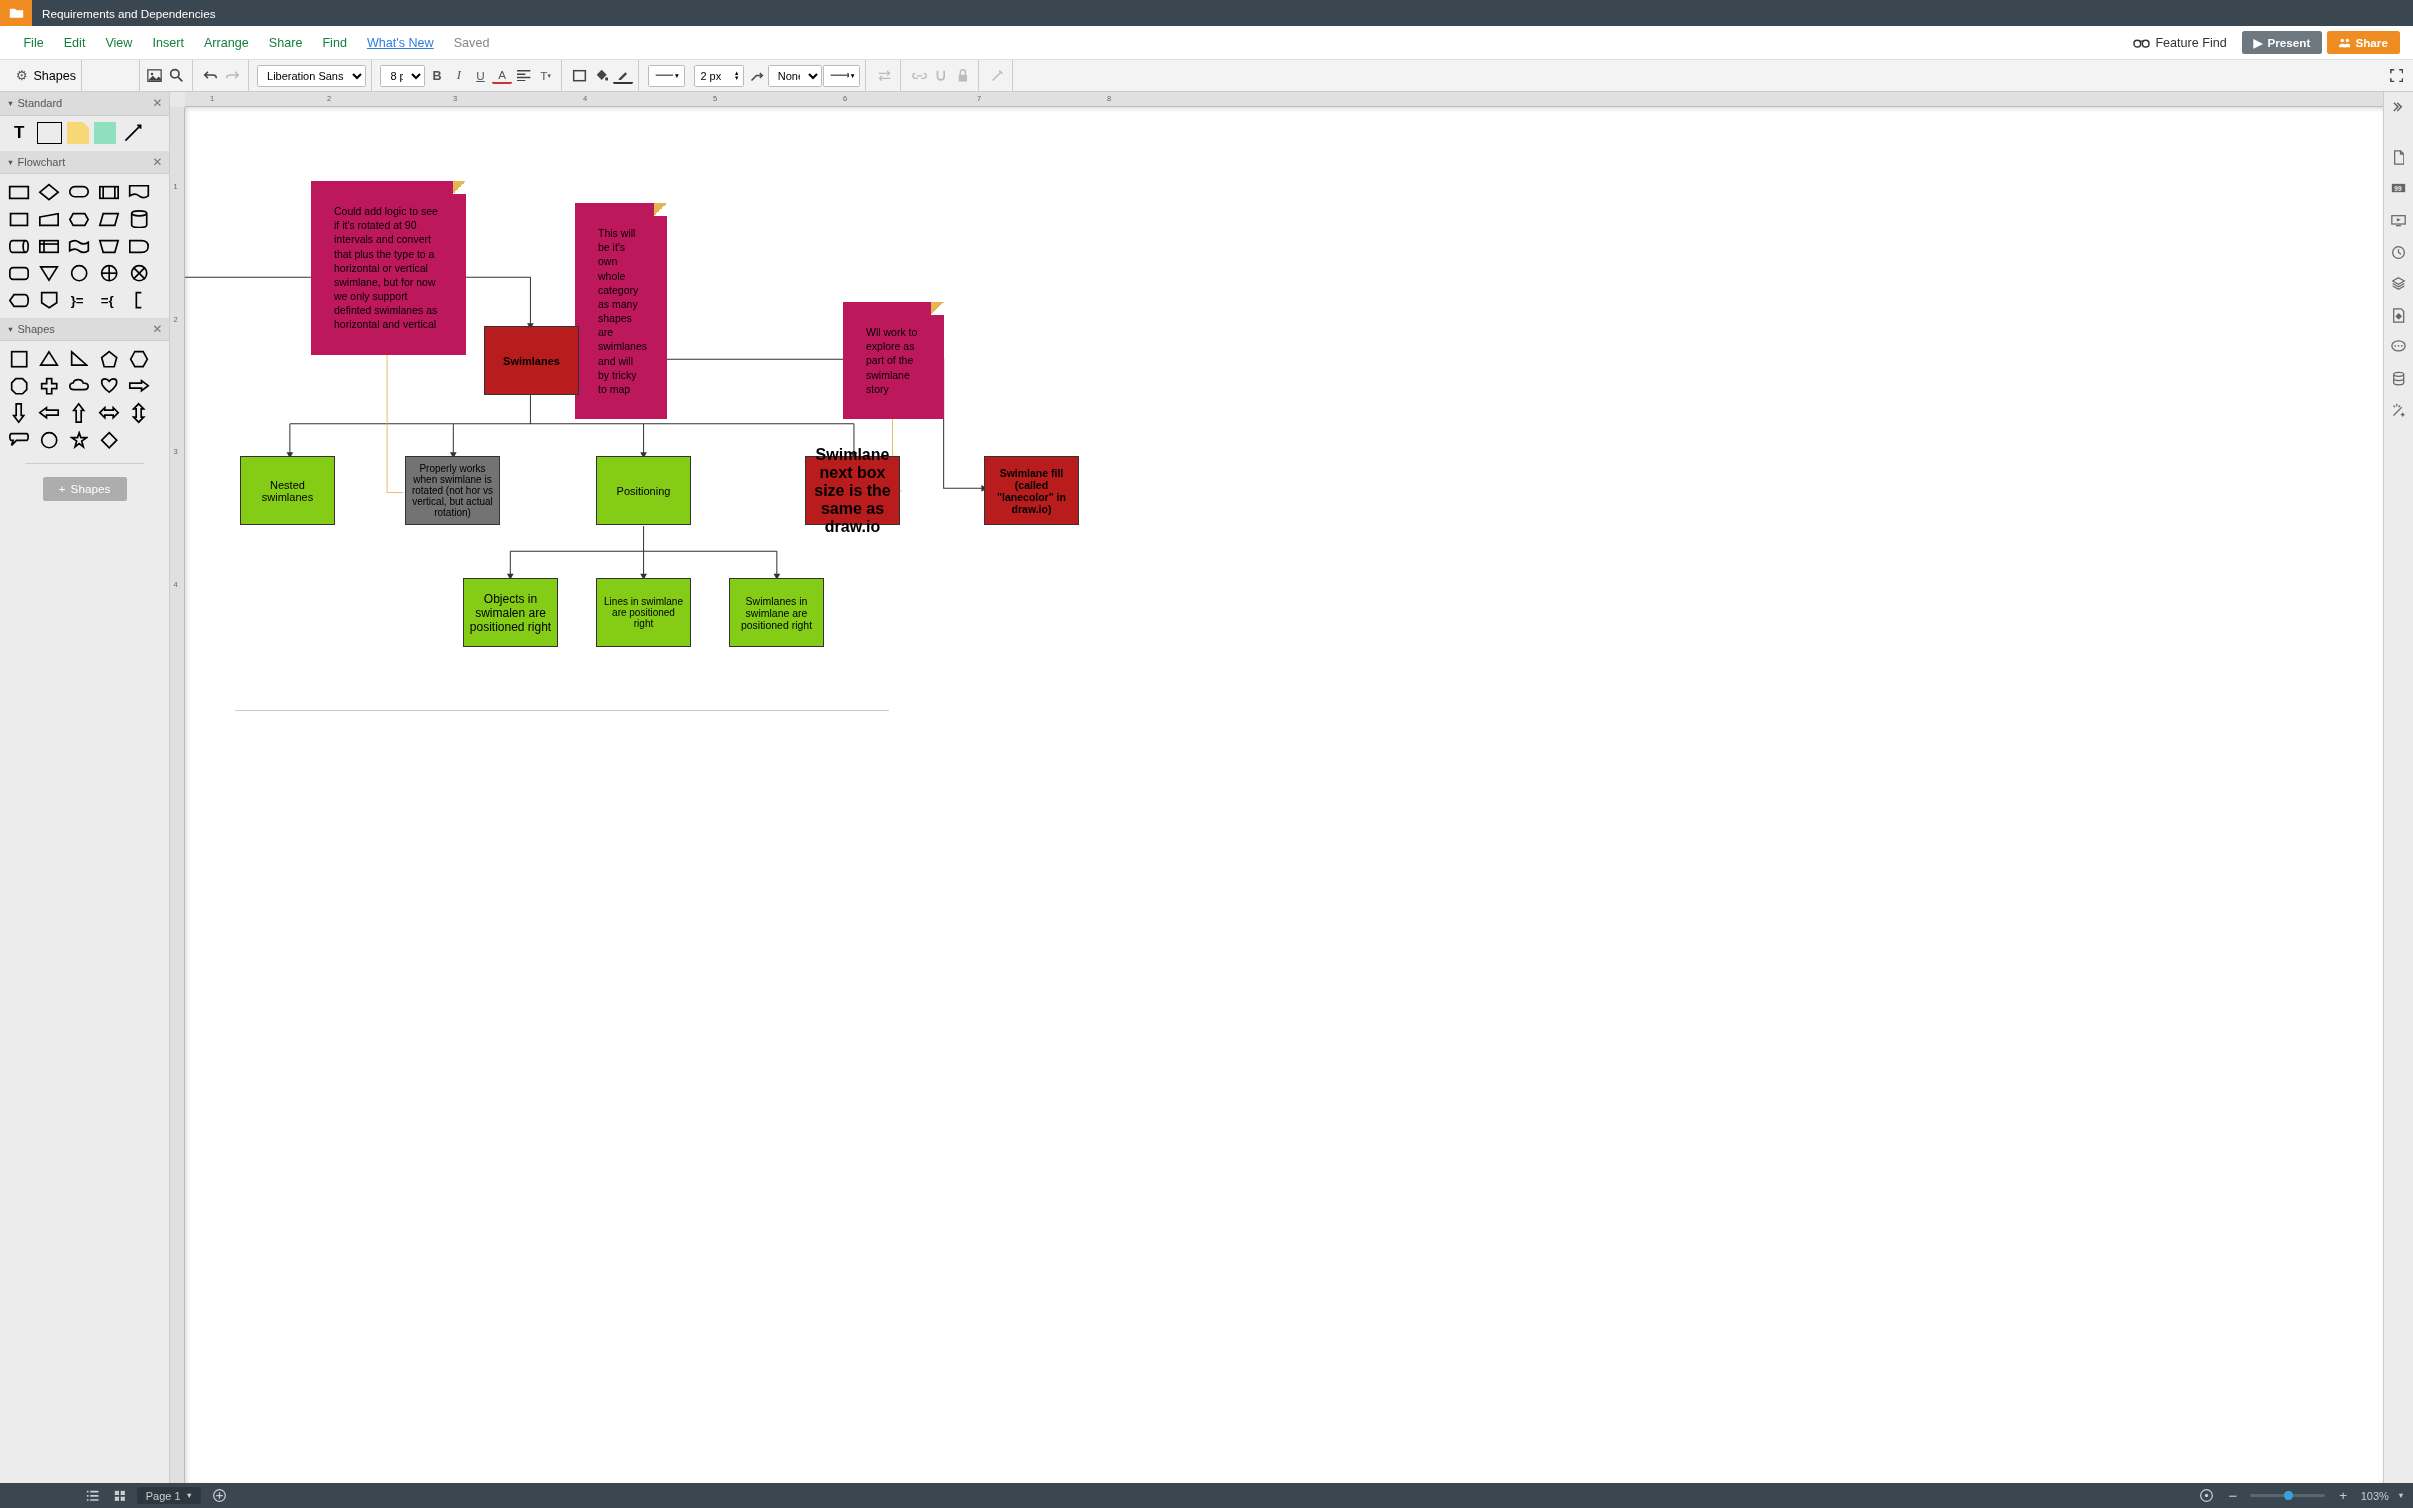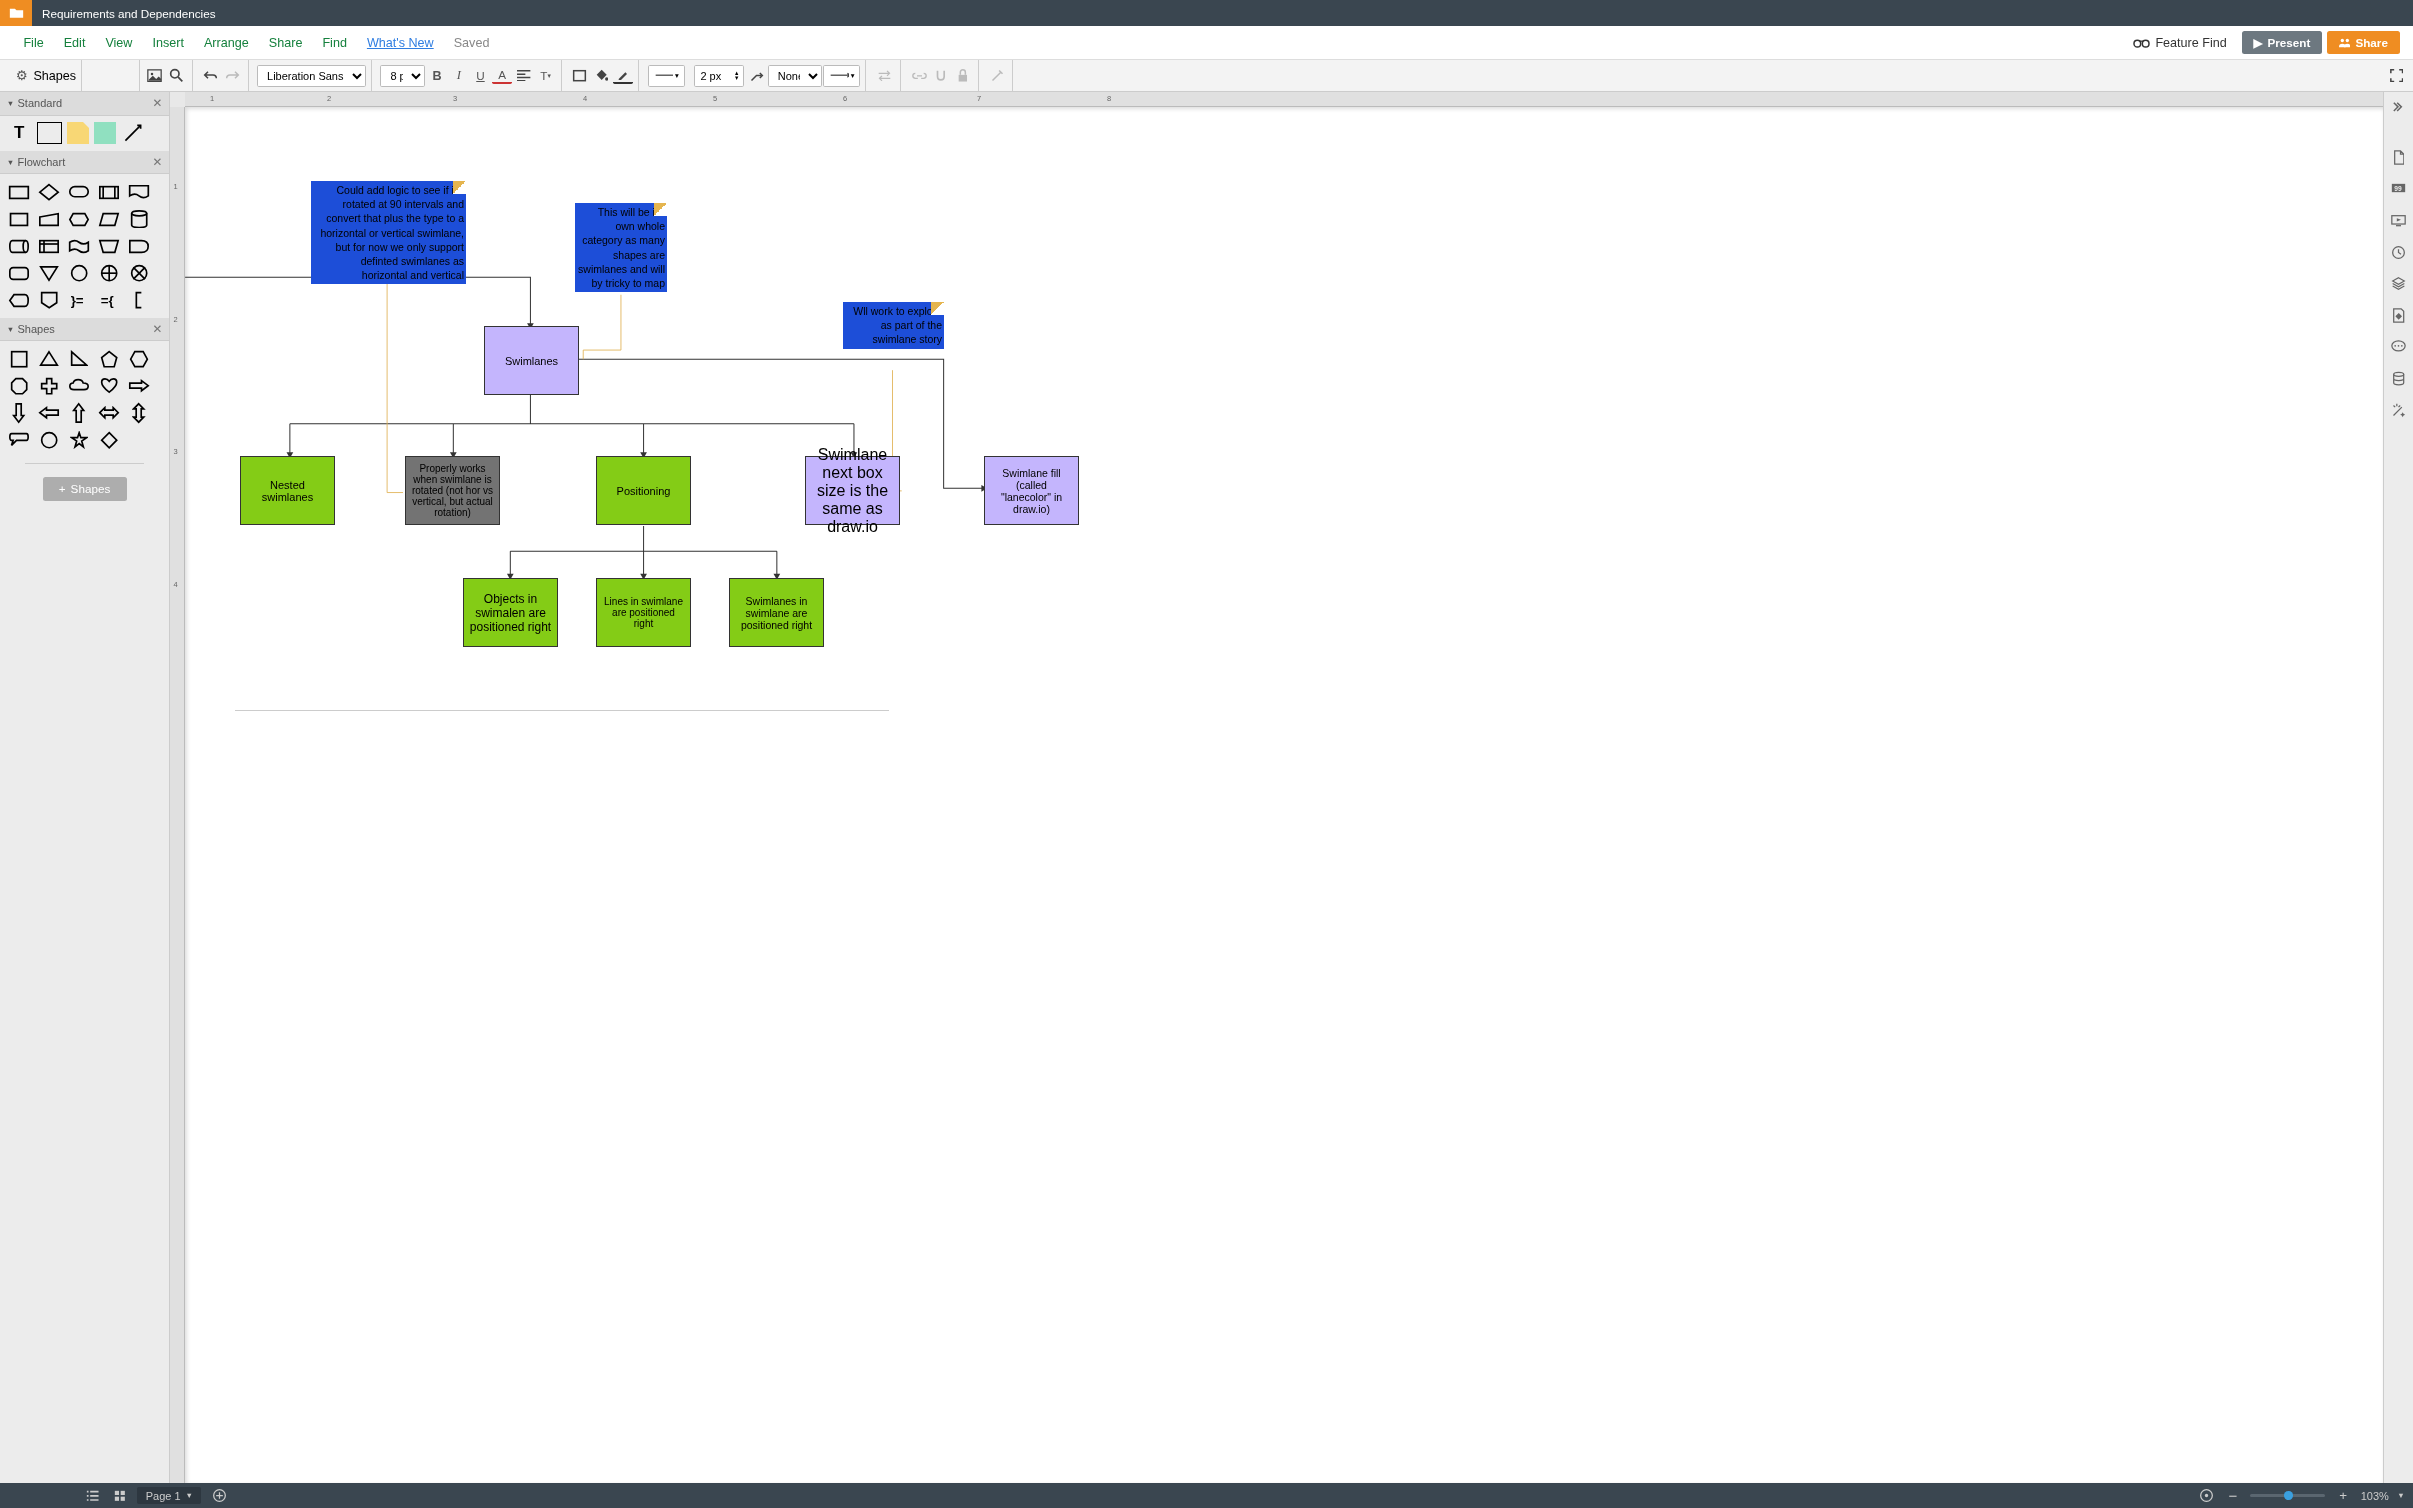--- a/index.html
+++ b/index.html
@@ -63,23 +63,23 @@
 
 .canvas-wrap { flex: 1; position: relative; background: #e8e8e8; overflow: hidden; }
 .ruler-h { position: absolute; top: 0; left: 15px; right: 0; height: 15px; background: #e0e0e0; border-bottom: 0.8px solid #bbb; font-size: 7.5px; color: #666; }
 .ruler-h .tick { position: absolute; top: 1.7px; }
 .ruler-v { position: absolute; top: 15px; left: 0; bottom: 0; width: 15px; background: #e0e0e0; border-right: 0.8px solid #bbb; font-size: 7.5px; color: #666; }
 .ruler-v .tick { position: absolute; left: 3.4px; }
 .canvas { position: absolute; top: 15px; left: 15px; right: 0; bottom: 0; background: #fff; box-shadow: inset 1.7px 1.7px 4.2px rgba(0,0,0,0.15); overflow: auto; }
 
 .node { position: absolute; display: flex; align-items: center; justify-content: center; text-align: center; font-size: 11px; padding: 5px; border: 0.8px solid #333; }
 .node.teal { background: #84cc16; }
-.node.red { background: #c4b5fd; }
+.node.red { background: #b91c1c; font-weight: bold; }
 .node.lav { background: #737373; }
-.note-box { position: absolute; background: #1d4ed8; font-size: 10.5px; text-align: right; padding: 2px; line-height: 1.35; }
+.note-box { position: absolute; background: #be185d; font-size: 10.5px; text-align: left; padding: 23px; line-height: 1.35; }
 .note-box::after { content:""; position: absolute; top: 0; right: 0; width: 13.4px; height: 13.4px; background: linear-gradient(135deg, #e5b54f 50%, #fff 50%); }
 .edge { stroke: #333; stroke-width: 1.2; fill: none; }
 .edge-y { stroke: #e0b050; stroke-width: 1; fill: none; }
 
 
 .right-dock { width: 30px; background: #ececec; border-left: 0.8px solid #ccc; display: flex; flex-direction: column; align-items: center; gap: 11.7px; padding-top: 5px; }
 .right-dock .dock-ico { width: 20px; height: 20px; display: flex; align-items: center; justify-content: center; cursor: pointer; color: #555; }
 
 
 .footer { height: 25px; background: #3a4650; display: flex; align-items: center; color: #ccc; font-size: 11px; padding: 0 8.4px; gap: 8.4px; }

